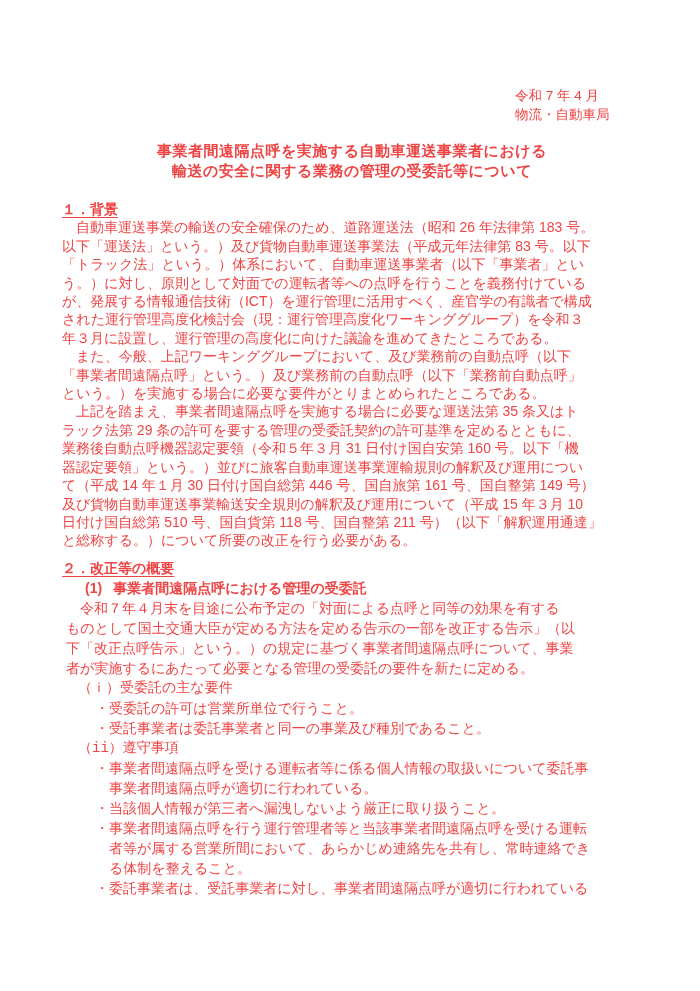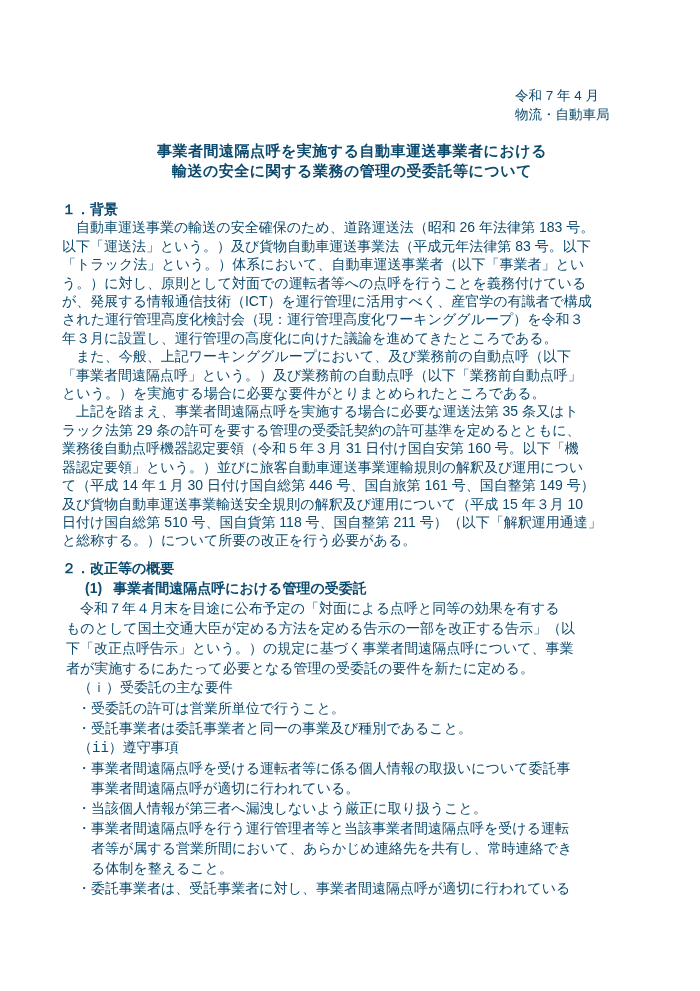--- a/index.html
+++ b/index.html
@@ -7,21 +7,21 @@
     padding: 0;
     background: #ffffff;
   }
   .page {
     position: relative;
     width: 700px;
     height: 991px;
     box-sizing: border-box;
     padding: 86px 58px 0 62px;
     background: #ffffff;
-    color: #0c4a6e;
+    color: #ef4444;
     font-family: "Liberation Sans", sans-serif;
     overflow: hidden;
   }
   .date-block {
     margin-left: 453px;
     font-size: 13.5px;
     line-height: 19px;
     white-space: nowrap;
   }
   .title-block {
@@ -29,20 +29,21 @@
     text-align: center;
     font-size: 15px;
     font-weight: bold;
     line-height: 20px;
     letter-spacing: 0.5px;
     white-space: nowrap;
   }
   .h-underline {
     font-size: 14px;
     font-weight: bold;
+    text-decoration: underline;
     text-underline-offset: 3px;
     white-space: nowrap;
   }
   .s1-heading { margin-top: 19px; line-height: 18.4px; }
   .s1-body {
     font-size: 14px;
     line-height: 18.4px;
   }
   .doc-line { white-space: nowrap; }
   .s2-block {
@@ -53,21 +54,21 @@
   .s2-heading { line-height: 20px; margin-top: 7px; }
   .sub-heading {
     display: flex;
     gap: 11px;
     padding-left: 23px;
     font-weight: bold;
     white-space: nowrap;
   }
   .sub-para { margin-left: 4px; }
   .item-label { margin-left: 16px; white-space: nowrap; font-family: Liberation Mono, monospace; }
-  .bullet { margin-left: 15px; }
+  .bullet { margin-left: 33px; }
   .bullet .doc-line:not(:first-child) { padding-left: 14px; }
 </style>
 </head>
 <body>
 
 <div class="page">
 
   <div class="date-block">
     <div>令和 7 年 4 月</div>
     <div>物流・自動車局</div>

